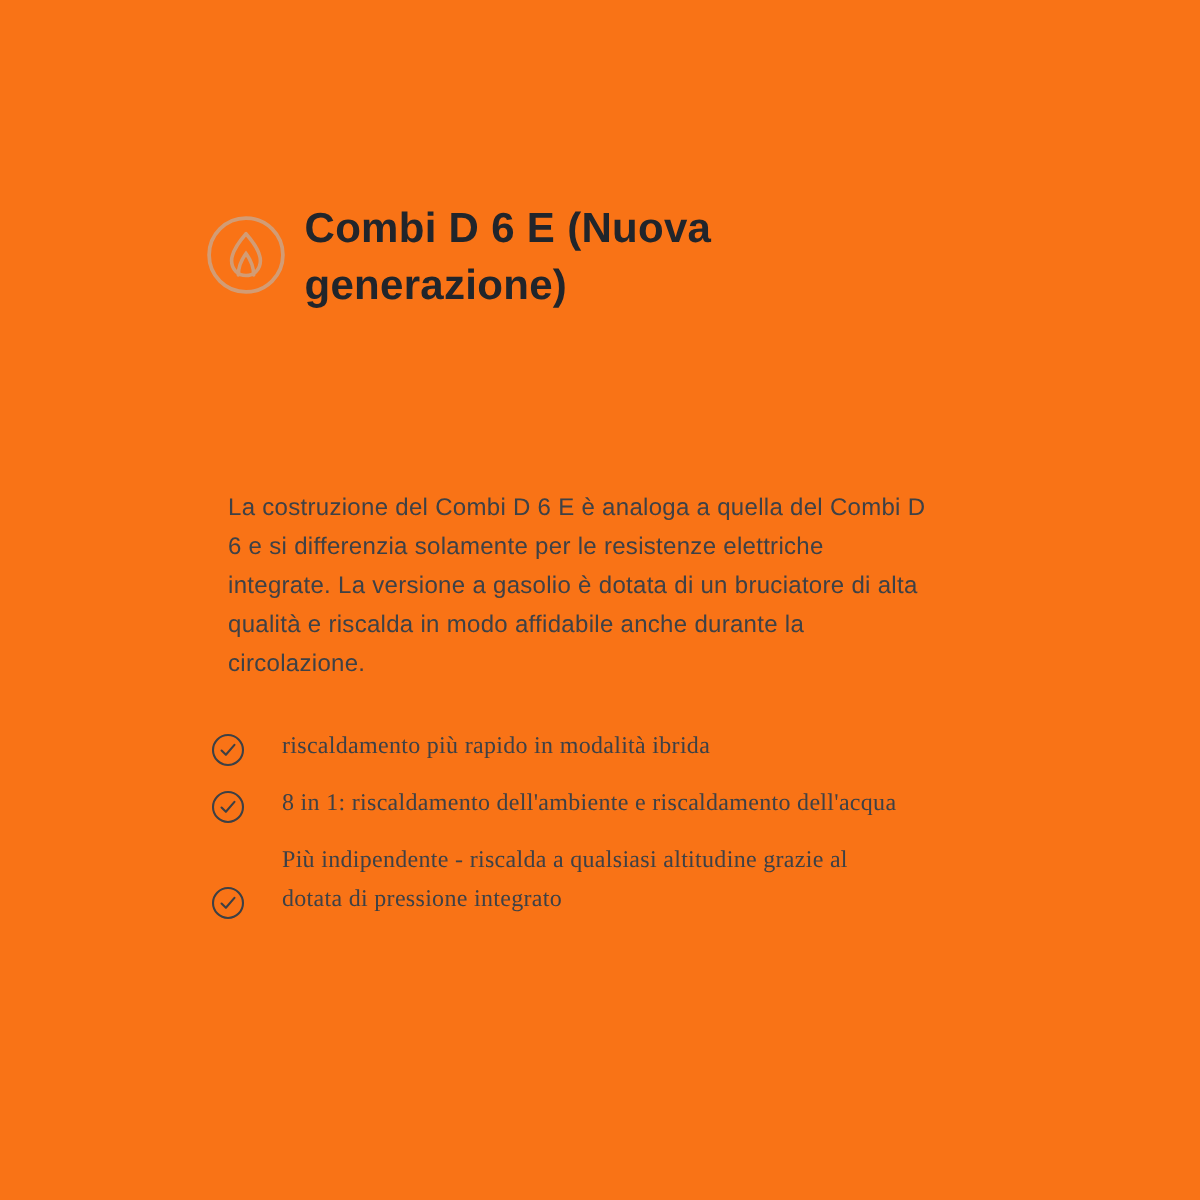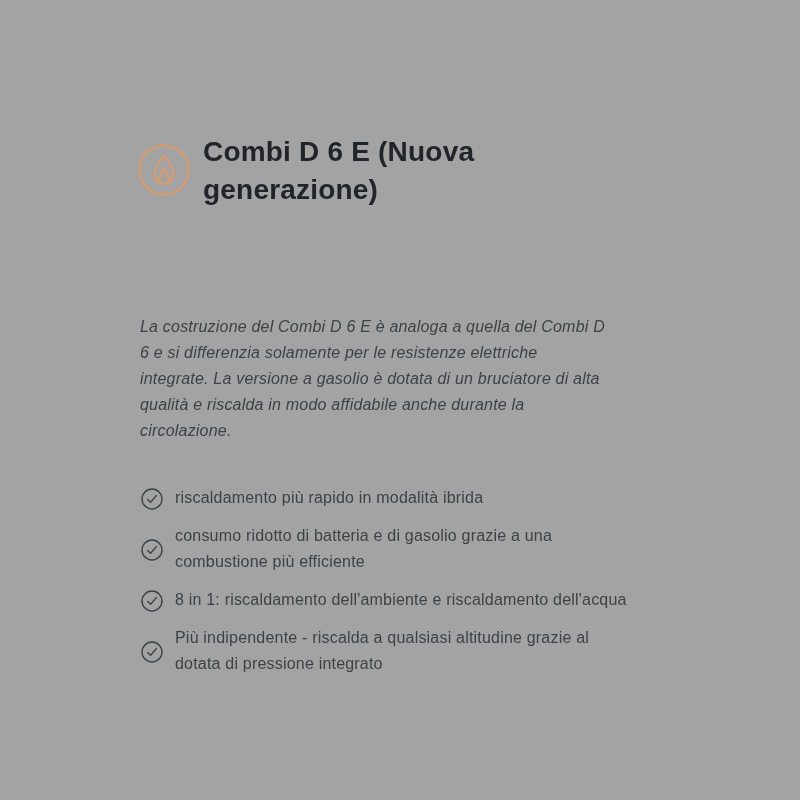--- a/index.html
+++ b/index.html
@@ -4,21 +4,21 @@
 <style>
   html, body {
     margin: 0;
     padding: 0;
     background: #ffffff;
   }
   .page {
     position: relative;
     width: 800px;
     height: 800px;
-    background: #a3a3a3;
+    background: #f97316;
     overflow: hidden;
     font-family: "Liberation Sans", sans-serif;
   }
   .flame-icon {
     position: absolute;
     left: 137px;
     top: 143px;
     width: 54px;
     height: 54px;
     color: var(--flame-color, #d29c75);
@@ -44,44 +44,44 @@
     font-weight: 400;
     line-height: 30px;
     color: #2b2f35;
     white-space: pre-line;
     letter-spacing: 0.2px;
   }
   .product-description {
     position: absolute;
     left: 140px;
     top: 314px;
-    margin: 0;
+    margin: 12px;
     width: 560px;
     font-size: 16px;
     font-weight: 400;
     line-height: 26px;
     color: #3e4146;
     white-space: pre-line;
     letter-spacing: 0.2px;
-    font-style: italic;
   }
   .benefits-list {
     position: absolute;
     left: 141px;
     top: 485px;
     margin: 0;
     padding: 0;
     list-style: none;
     width: 580px;
   }
   .benefit-item {
     display: flex;
-    align-items: center;
-    gap: 12px;
+    align-items: flex-end;
+    gap: 25px;
     margin-bottom: 12px;
+    font-family: Liberation Serif, serif;
   }
   .check-icon {
     flex: 0 0 auto;
     width: 22px;
     height: 22px;
     margin-top: 2px;
     color: var(--check-color, #3d4045);
   }
   .benefit-text {
     font-size: 16px;
@@ -119,30 +119,20 @@
   <li class="benefit-item">
     <span class="check-icon">
       <svg width="22" height="22" viewBox="0 0 22 22" fill="none">
         <circle cx="11" cy="11" r="10" stroke="currentColor" stroke-width="1.4"></circle>
         <path d="M6.7 11.4 L9.6 14.2 L15.3 7.6" stroke="currentColor" stroke-width="1.4" stroke-linecap="round" stroke-linejoin="round"></path>
       </svg>
     </span>
     <span class="benefit-text">riscaldamento più rapido in modalità ibrida</span>
   </li>
 
-  <li class="benefit-item">
-    <span class="check-icon">
-      <svg width="22" height="22" viewBox="0 0 22 22" fill="none">
-        <circle cx="11" cy="11" r="10" stroke="currentColor" stroke-width="1.4"></circle>
-        <path d="M6.7 11.4 L9.6 14.2 L15.3 7.6" stroke="currentColor" stroke-width="1.4" stroke-linecap="round" stroke-linejoin="round"></path>
-      </svg>
-    </span>
-    <span class="benefit-text">consumo ridotto di batteria e di gasolio grazie a una
-combustione più efficiente</span>
-  </li>
 
   <li class="benefit-item">
     <span class="check-icon">
       <svg width="22" height="22" viewBox="0 0 22 22" fill="none">
         <circle cx="11" cy="11" r="10" stroke="currentColor" stroke-width="1.4"></circle>
         <path d="M6.7 11.4 L9.6 14.2 L15.3 7.6" stroke="currentColor" stroke-width="1.4" stroke-linecap="round" stroke-linejoin="round"></path>
       </svg>
     </span>
     <span class="benefit-text">8 in 1: riscaldamento dell'ambiente e riscaldamento dell'acqua</span>
   </li>

